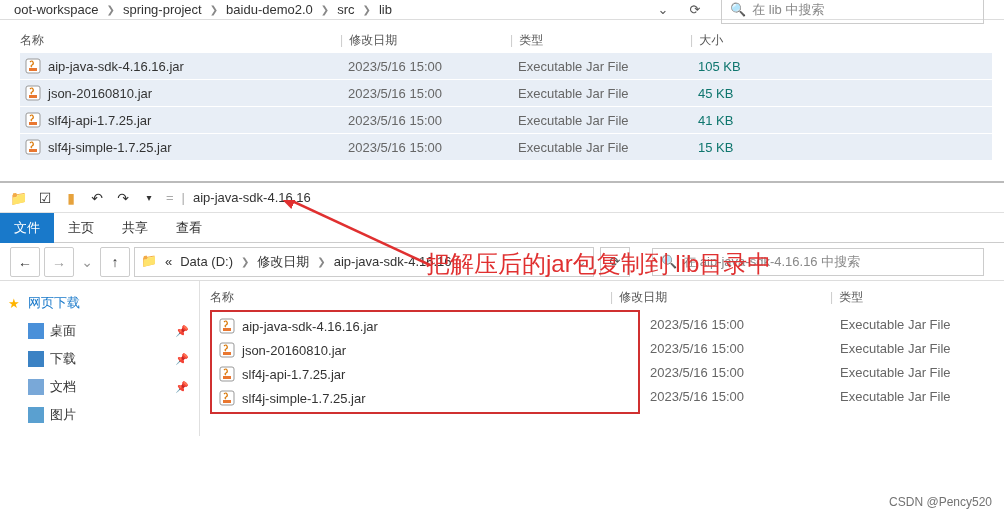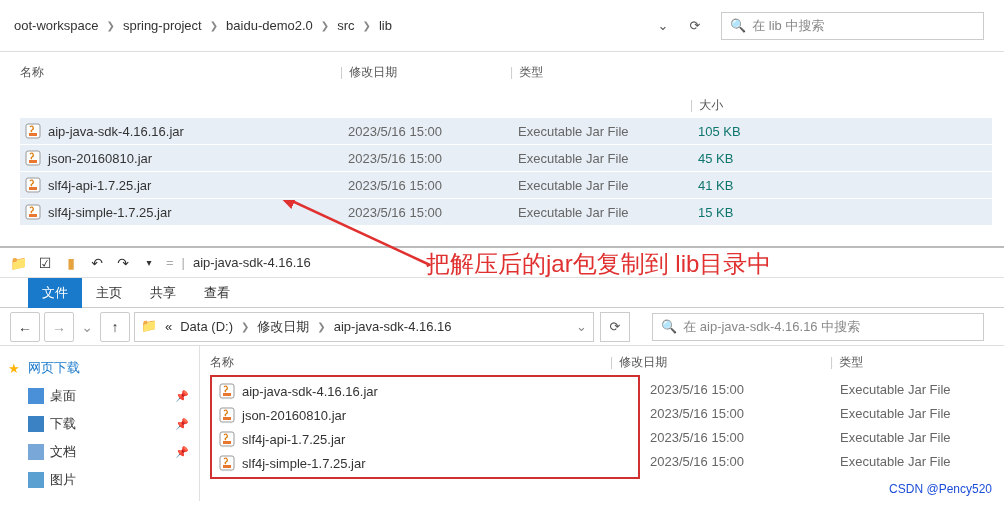--- a/index.html
+++ b/index.html
@@ -1,53 +1,53 @@
 <!DOCTYPE html>
 <html><head>
 <meta charset="utf-8">
 <style>
 * { margin: 0; padding: 0; box-sizing: border-box; font-family: "Microsoft YaHei", "Segoe UI", sans-serif; }
 body { background: #fff; width: 1004px; height: 511px; overflow: hidden; position: relative; font-size: 13px; color: #333; }
 
 
-.breadcrumb-bar { display: flex; align-items: center; height: 52px; border-bottom: 1px solid #ddd; padding-left: 6px; text-align: right; }
+.breadcrumb-bar { display: flex; align-items: center; height: 20px; border-bottom: 1px solid #ddd; padding-left: 6px; text-align: right; }
 .crumb { padding: 0 8px; color: #333; }
 .chev { color: #888; font-size: 10px; }
 .nav-btn { width: 28px; height: 28px; display: flex; align-items: center; justify-content: center; color: #555; margin-left: 4px; }
 .search-box { flex: 1; margin: 0 20px 0 12px; border: 1px solid #ccc; height: 28px; display: flex; align-items: center; padding: 0 8px; color: #888; max-width: 340px; }
 .search-box .icon { margin-right: 6px; }
 
 
 .file-area { padding: 6px 12px 10px 20px; }
 .file-header { display: flex; color: #555; font-size: 12px; padding: 6px 0 4px; }
 .col-name { flex: 0 0 320px; }
 .col-date { flex: 0 0 170px; }
 .col-type { flex: 0 0 180px; }
-.col-size { flex: 0 0 100px; text-align: left; margin-top: 33px; }
+.col-size { flex: 0 0 100px; text-align: left; }
 .col-sep { color: #ccc; margin-right: 6px; }
 .file-rows { }
 .file-row { display: flex; align-items: center; height: 26px; background: #e8eef6; margin-bottom: 1px; }
 .jar-icon { width: 18px; height: 18px; margin: 0 6px 0 4px; display: inline-flex; align-items: center; justify-content: center; }
 .jar-icon svg { width: 16px; height: 16px; }
 .fname { flex: 0 0 300px; }
 .fdate { flex: 0 0 170px; color: #666; }
 .ftype { flex: 0 0 180px; color: #666; }
 .fsize { flex: 0 0 100px; color: #0f766e; }
 
 
 .win2 { border-top: 2px solid #bbb; margin-top: 10px; }
 .titlebar { display: flex; align-items: center; height: 30px; padding-left: 6px; background: #fff; border-bottom: 1px solid #e0e0e0; }
 .qat-icon { width: 18px; height: 18px; margin: 0 4px; display: flex; align-items: center; justify-content: center; font-size: 14px; }
 .title-sep { color: #aaa; margin: 0 4px; }
 .win-title { padding-left: 4px; color: #333; }
 
 
 .tabs { display: flex; align-items: center; height: 30px; border-bottom: 1px solid #ccc; }
 .tab { padding: 6px 14px; font-size: 13px; }
-.tab.active { background: #1979ca; color: #fff; margin-left: 28px; }
+.tab.active { background: #1979ca; color: #fff; }
 
 
 .nav2 { display: flex; align-items: center; height: 38px; padding-left: 10px; border-bottom: 1px solid #ddd; }
 .nav-arrow { width: 30px; height: 30px; border: 1px solid #ccc; border-radius: 2px; margin-right: 4px; display: flex; align-items: center; justify-content: center; color: #999; font-size: 14px; }
 .nav-arrow.enabled { color: #333; }
 .path-box { flex: 0 0 460px; border: 1px solid #ccc; height: 30px; display: flex; align-items: center; padding: 0 6px; margin-right: 6px; }
 .folder-ico { width: 18px; height: 18px; margin-right: 6px; }
 .refresh2 { width: 30px; height: 30px; border: 1px solid #ccc; display: flex; align-items: center; justify-content: center; color: #555; margin-right: 10px; }
 
 
@@ -69,21 +69,21 @@
 .r2name { flex: 0 0 400px; display: flex; align-items: center; }
 .rows2-outer { display: flex; }
 .right-cols { padding-top: 2px; }
 .right-row { display: flex; height: 24px; align-items: center; }
 .right-row .d { flex: 0 0 200px; color: #666; padding-left: 10px; }
 .right-row .t { color: #666; }
 
 
 .anno-text { position: absolute; color: #e03030; font-size: 24px; font-weight: 400; left: 426px; top: 248px; }
 .arrow-svg { position: absolute; left: 260px; top: 200px; pointer-events: none; }
-.watermark { position: absolute; right: 12px; bottom: 15px; color: #1d4ed8; font-size: 12px; }
+.watermark { position: absolute; right: 12px; bottom: 2px; color: #737373; font-size: 12px; }
 </style>
 </head>
 <body>
 
 <div class="breadcrumb-bar">
   <span class="crumb">oot-workspace</span>
     <span class="chev">❯</span>
   <span class="crumb">spring-project</span>
     <span class="chev">❯</span>
   <span class="crumb">baidu-demo2.0</span>

